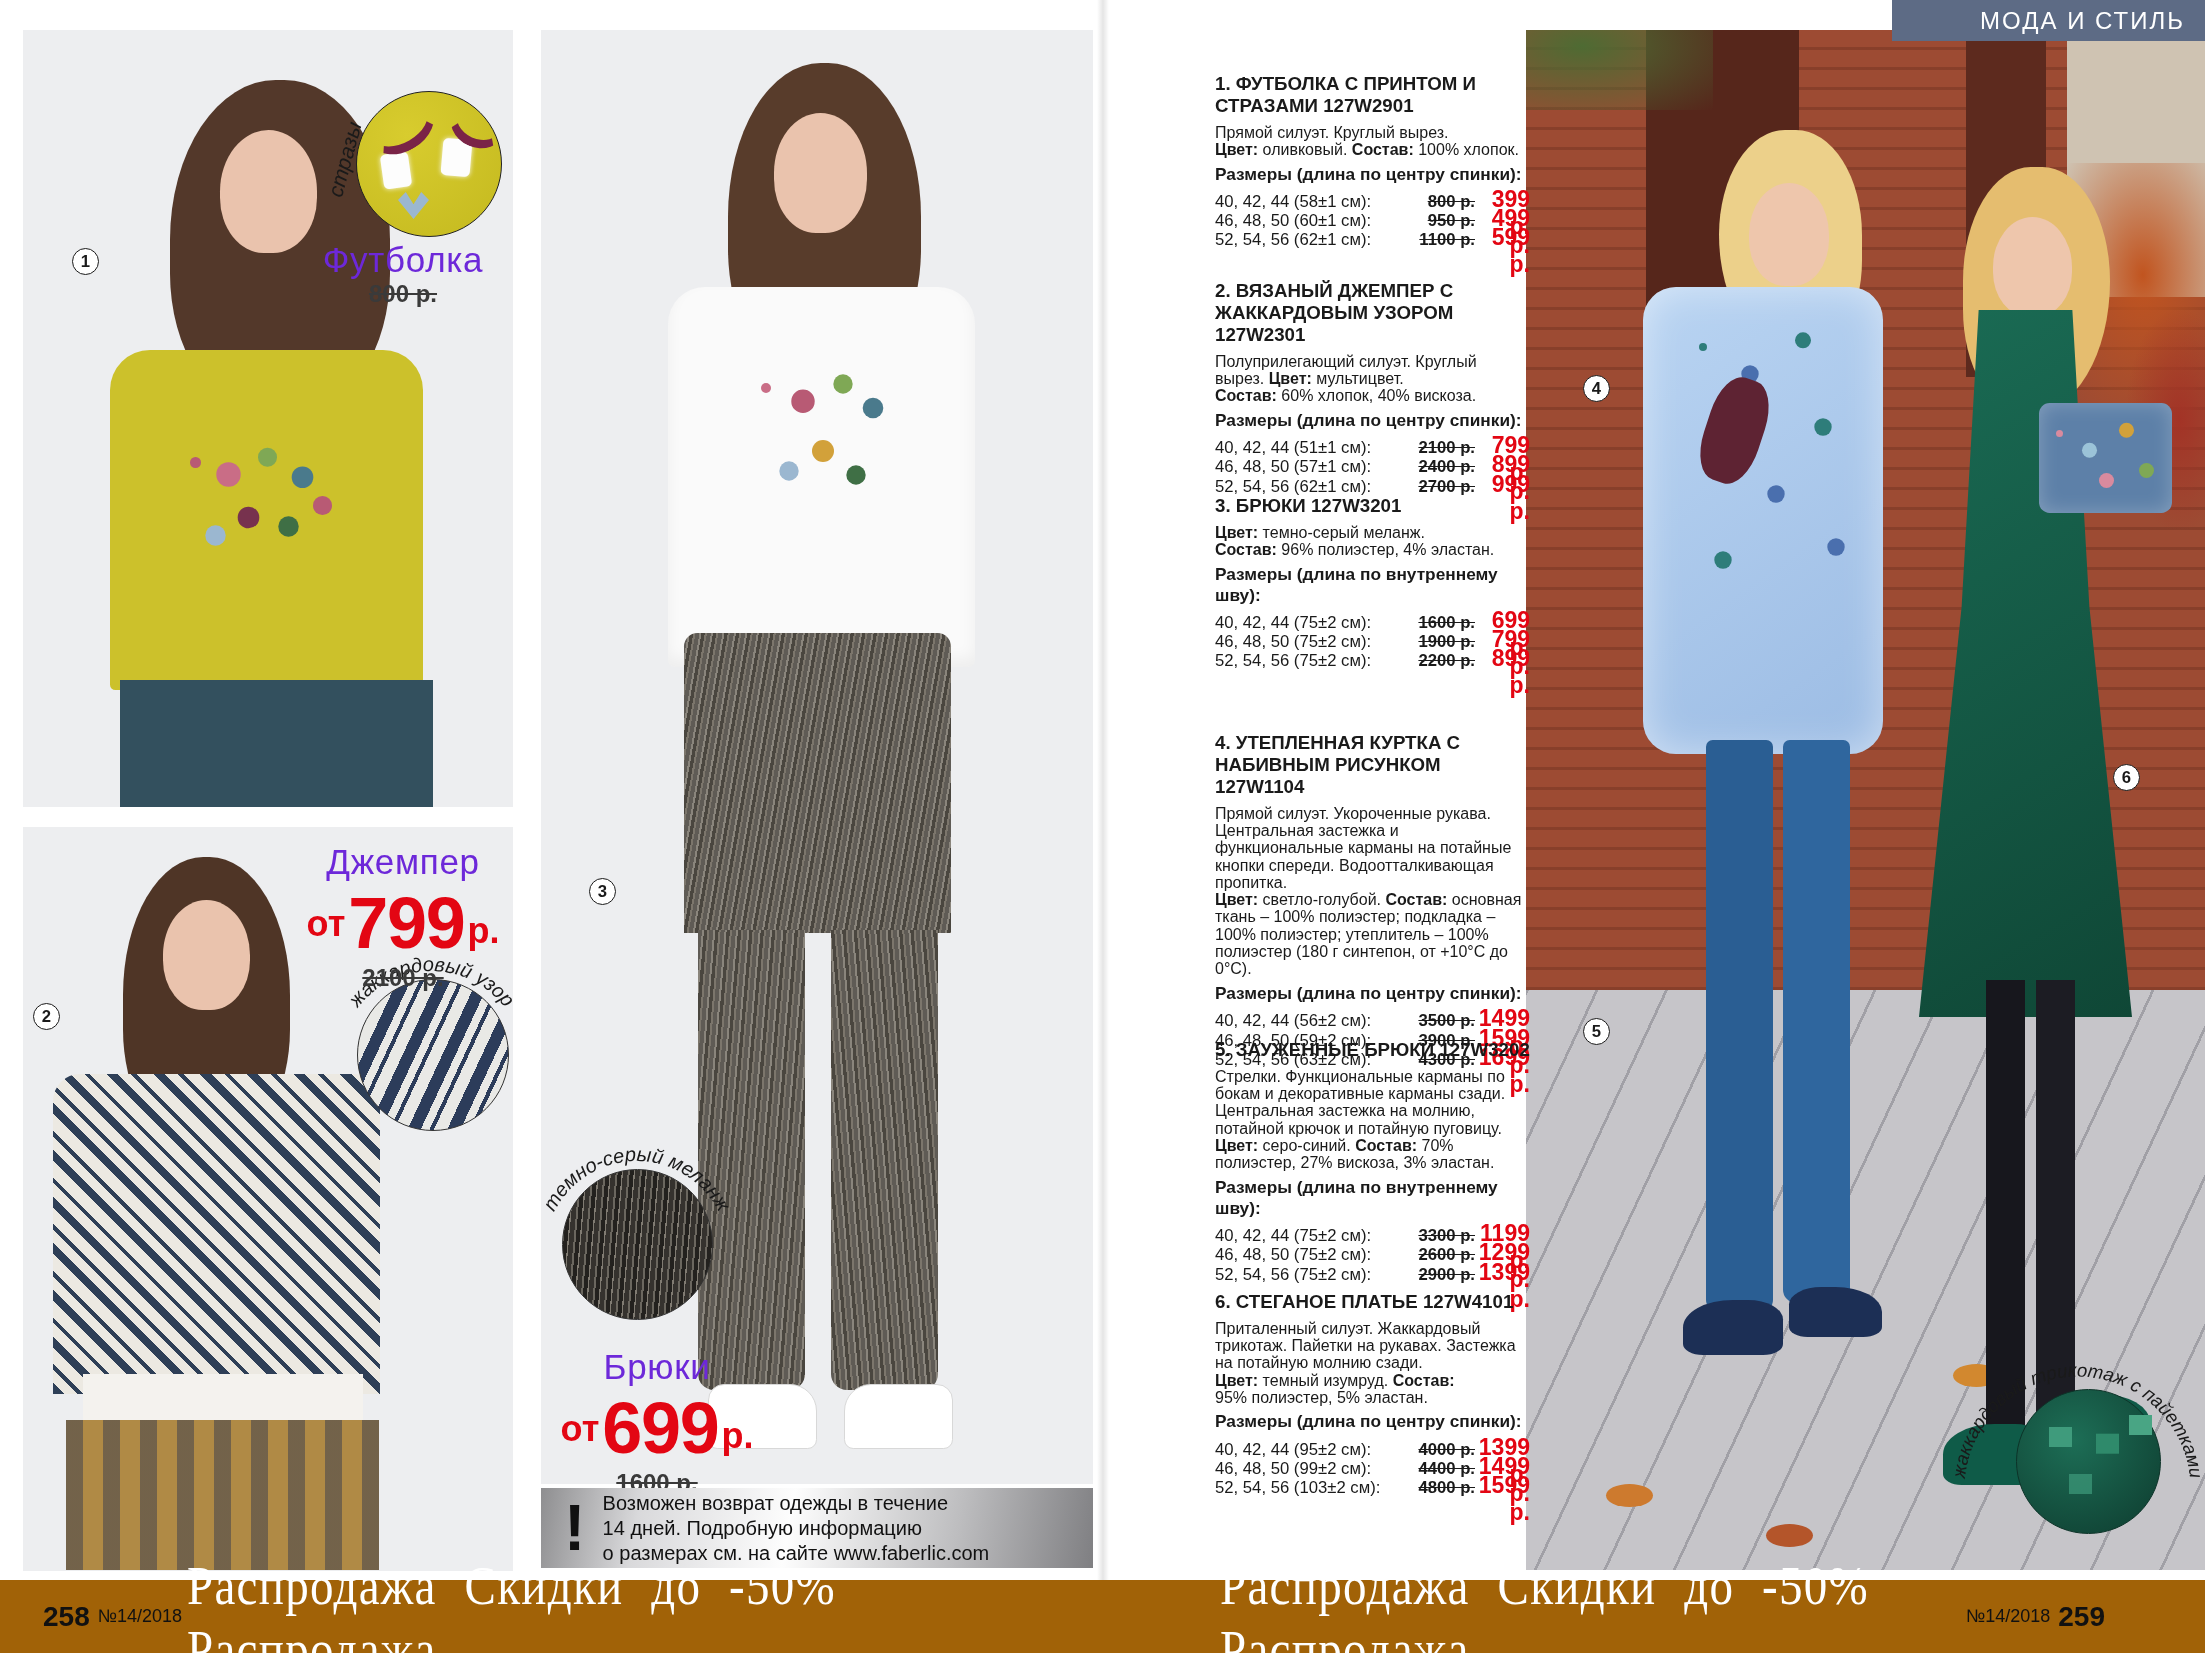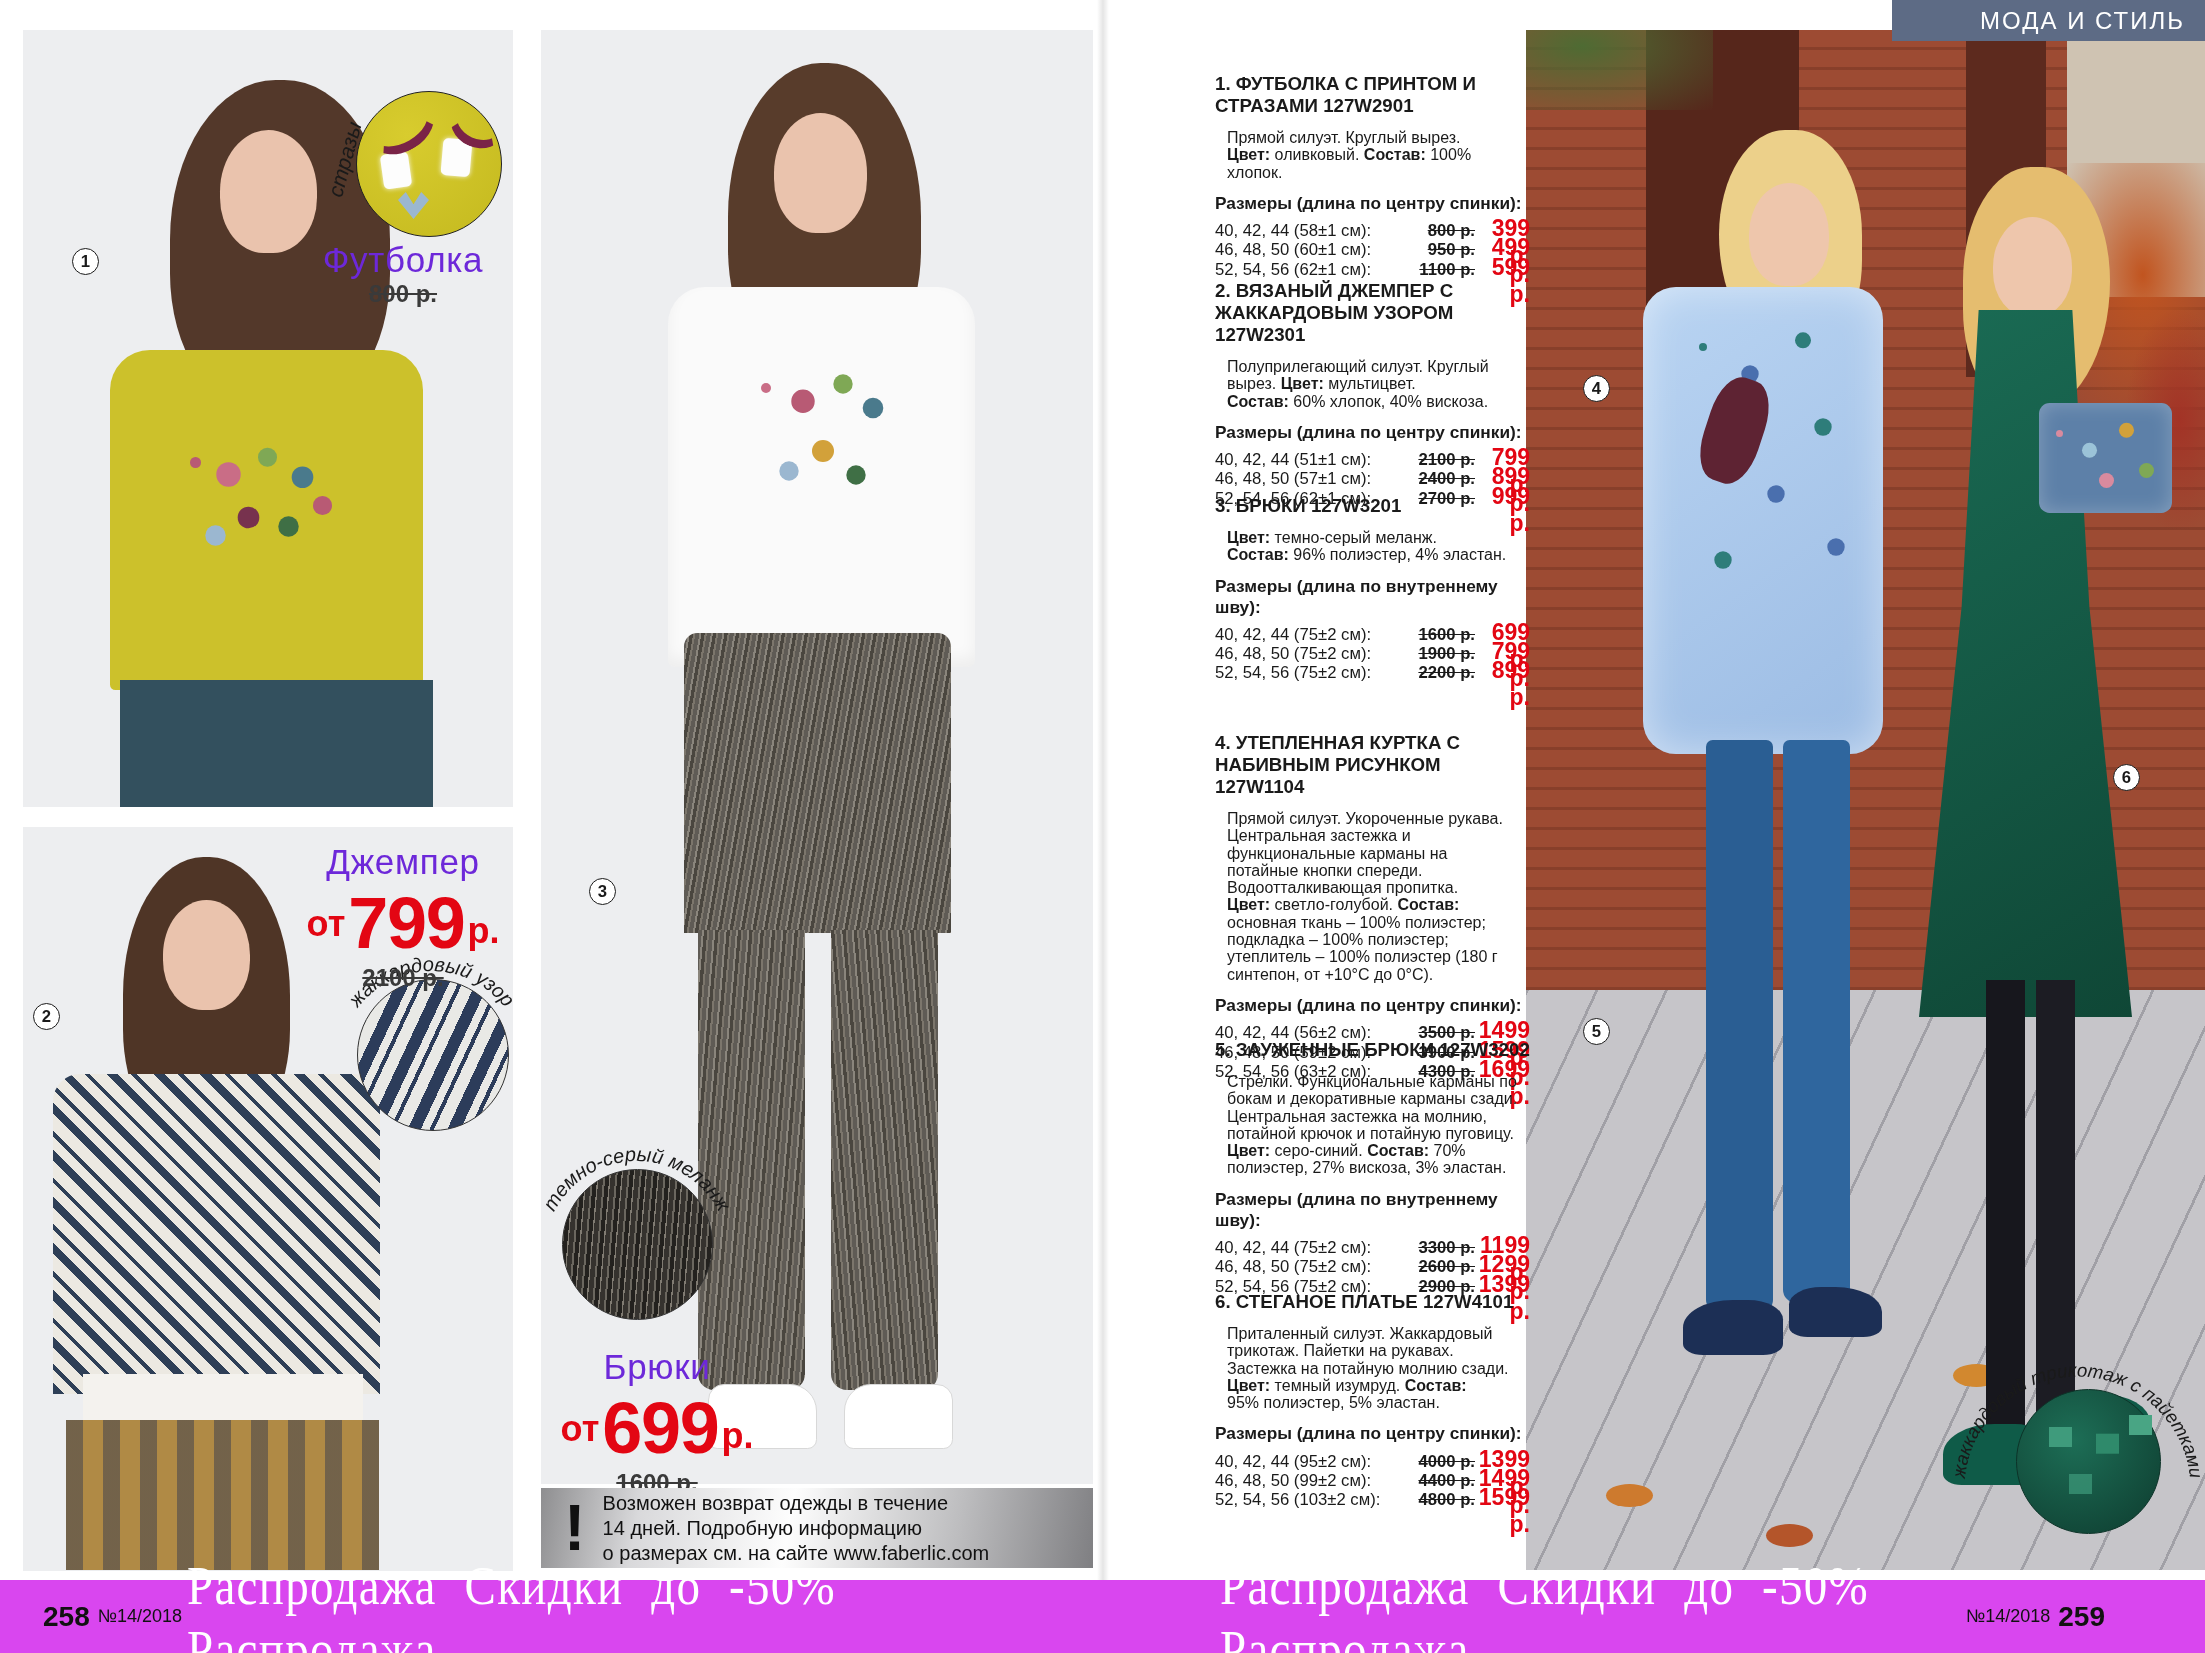--- a/index.html
+++ b/index.html
@@ -31,29 +31,29 @@
   .price-block{text-align:center;z-index:6;}
   
   .notice{left:541px;top:1488px;width:552px;height:80px;
           background:linear-gradient(100deg,#8e8e90 0%,#d9d9db 18%,#fdfdfd 45%,#bdbdbf 75%,#7f7f82 100%);
           display:flex;align-items:center;z-index:6;}
   .notice .excl{font-size:64px;font-weight:bold;color:#111;margin:0 17.3px 0 23px;line-height:64px;}
   .notice .nlines{font-size:20px;line-height:25px;color:#111;}
   
   .prod{left:1215px;width:315px;}
   .prod-title{font-size:18.7px;line-height:22px;font-weight:bold;margin:0 0 6.7px 0;}
-  .prod-desc{font-size:16px;line-height:17.3px;margin:12px;white-space:pre-line;}
+  .prod-desc{font-size:16px;line-height:17.3px;margin:0;white-space:pre-line;}
   .prod-desc b{font-weight:bold;}
   .sizes-h{font-size:17.3px;font-weight:bold;margin:5.3px 0 1.3px 0;}
   .prow{display:flex;align-items:baseline;height:19.3px;}
   .prow .sz{font-size:16.7px;width:167px;}
   .prow .old{font-size:16.7px;font-weight:bold;width:93px;text-align:right;text-decoration:line-through;}
   .prow .new{font-size:23px;font-weight:bold;color:#e30613;flex:1;text-align:right;}
   
-  .banner{left:0;top:1580px;width:2205px;height:73px;background:#d946ef;z-index:8;}
+  .banner{left:0;top:1580px;width:2205px;height:73px;background:#a16207;z-index:8;}
   .banner-text{position:absolute;top:0;height:73px;display:flex;align-items:center;justify-content:center;
                color:#fff;font-family:"Liberation Serif","DejaVu Serif",serif;font-size:47px;
                letter-spacing:1.3px;word-spacing:14.7px;transform:scaleY(1.18);}
   .pagenum{position:absolute;top:0;height:73px;display:flex;align-items:center;color:#111;gap:8px;}
   .pagenum .big{font-size:28px;font-weight:bold;}
   .pagenum .small{font-size:18px;}
   
   .dec{position:absolute;}
 </style>
 </head>

